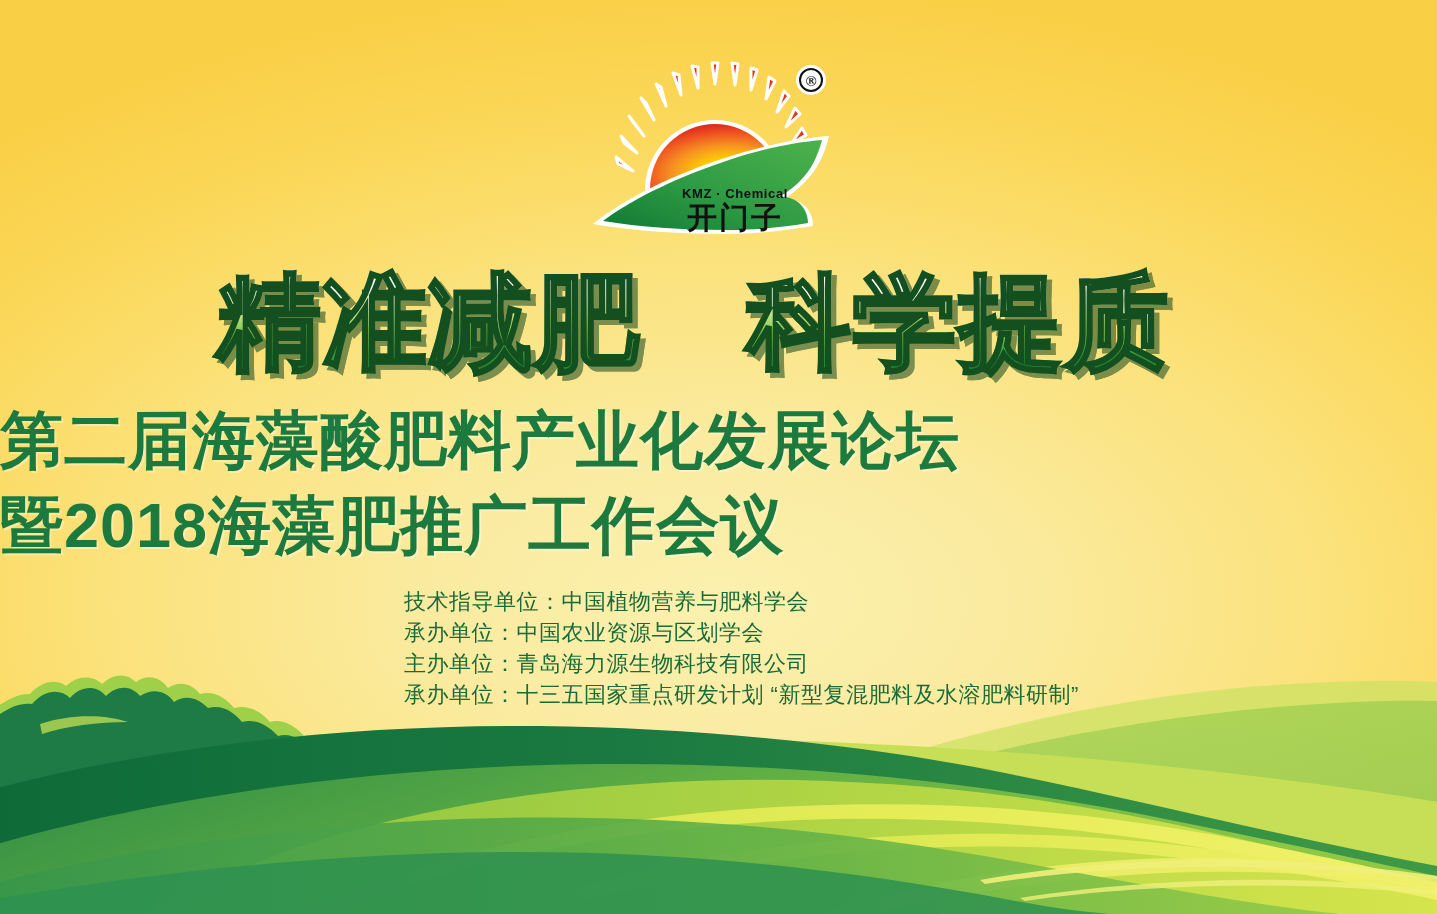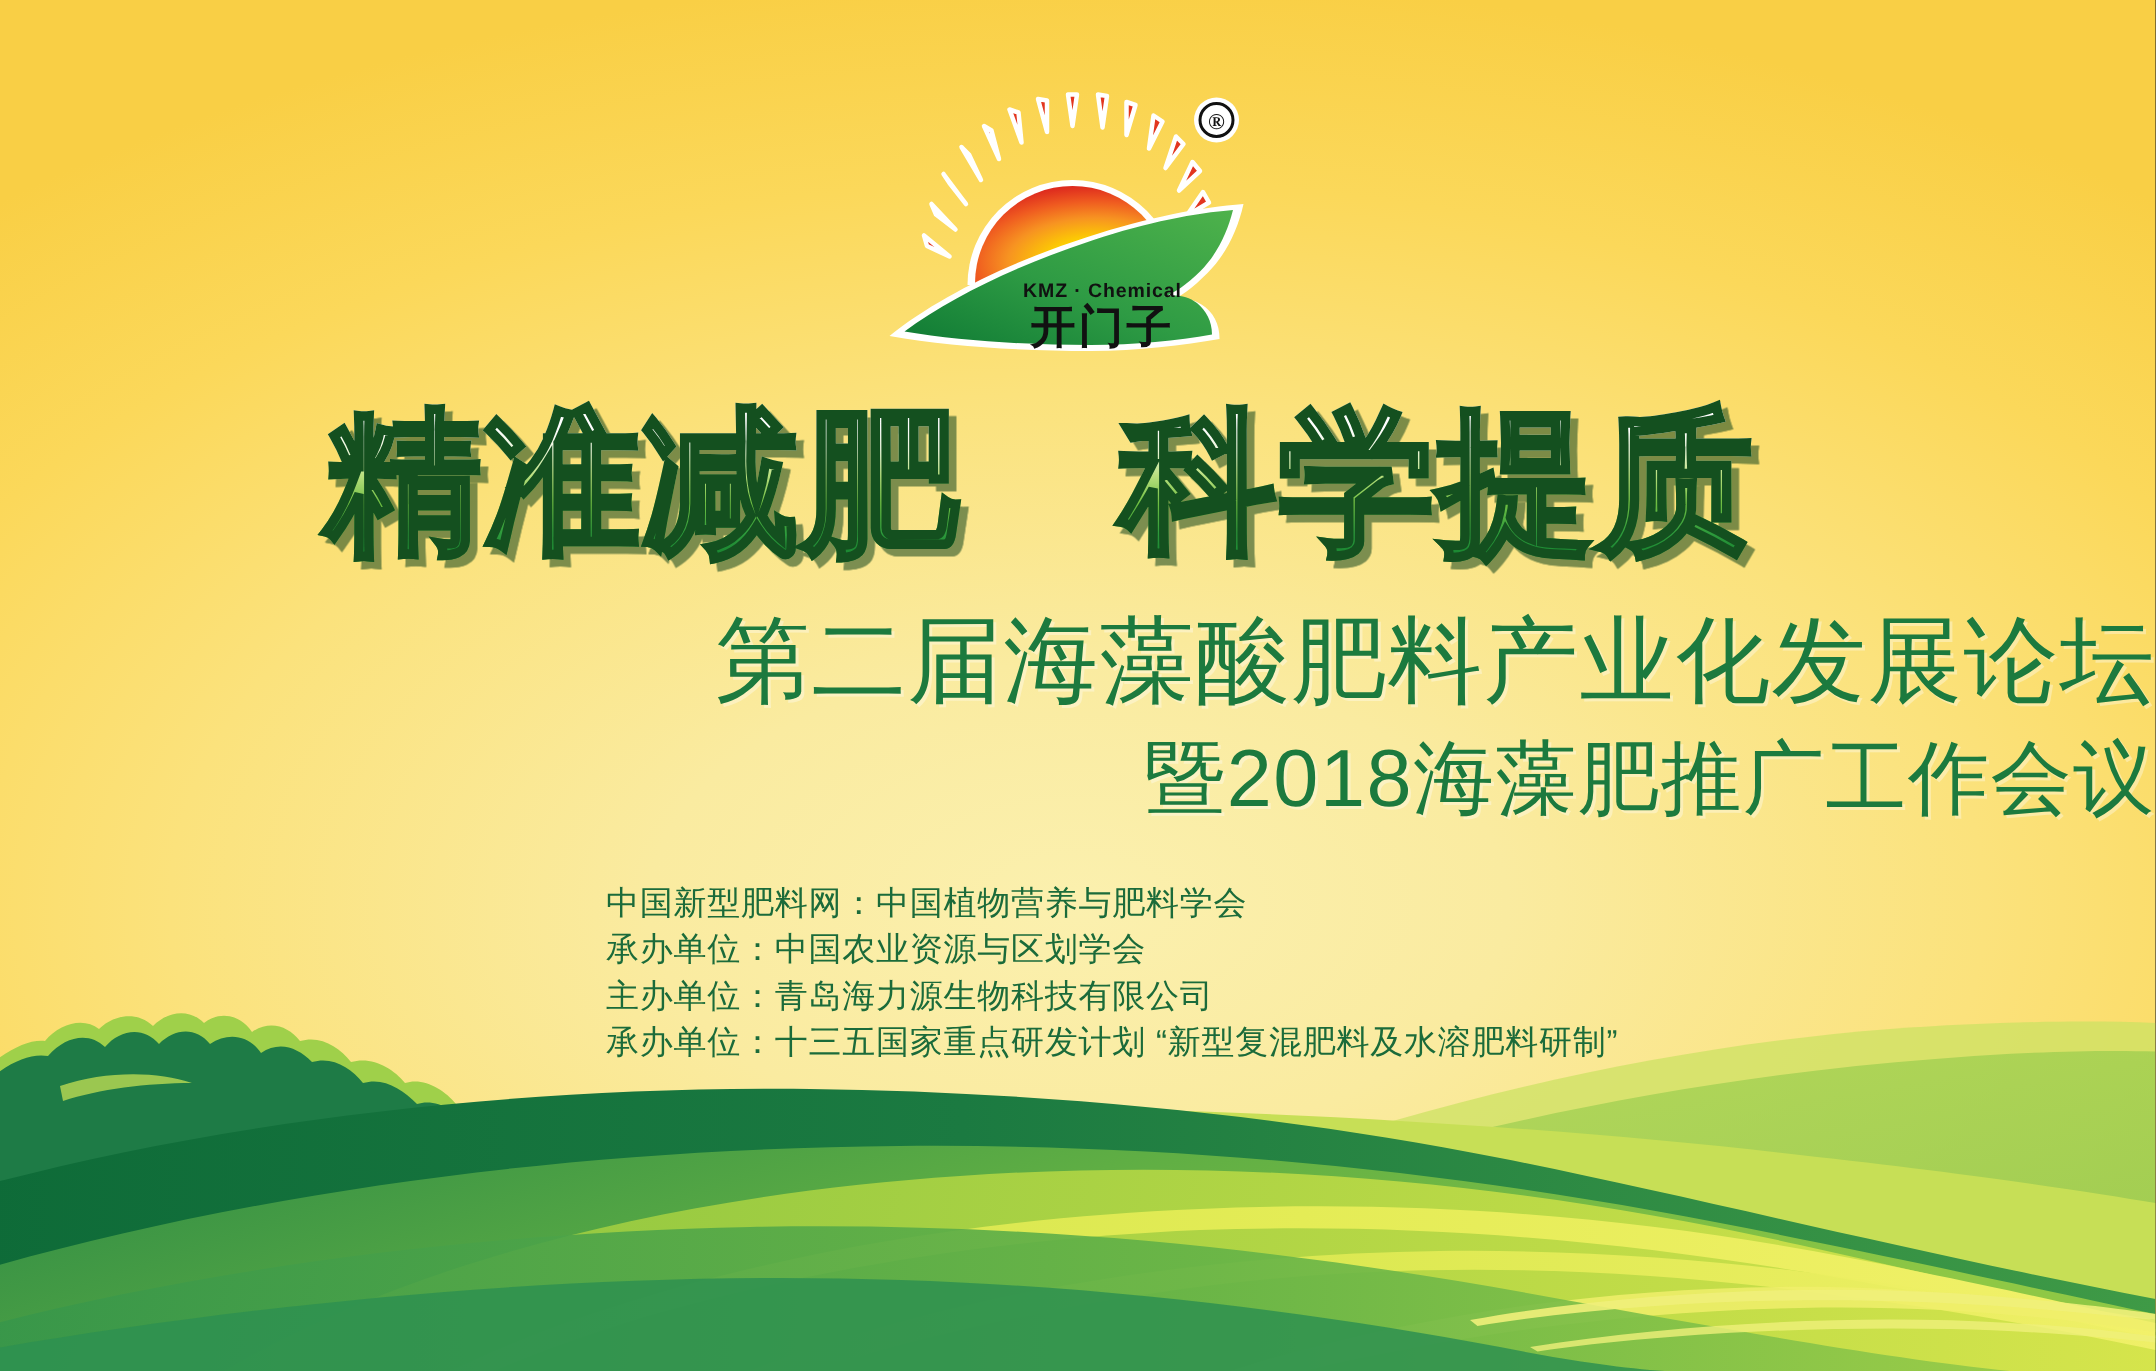--- a/index.html
+++ b/index.html
@@ -67,28 +67,28 @@
     -webkit-text-stroke: 3px #14501F;
     paint-order: stroke fill;
     filter: drop-shadow(5px 5px 0px rgba(20,70,30,0.55));
   }
 
   
   .subtitle {
     position: absolute;
     left: 0;
     width: 1437px;
-    text-align: right;
+    text-align: left;
     color: #1C7A3E;
-    font-weight: normal;
+    font-weight: bold;
     letter-spacing: 1px;
     text-shadow: 2px 2px 0 rgba(255,255,255,0.35);
   }
   .subtitle-1 { top: 398px; font-size: 63px; }
-  .subtitle-2 { top: 483px; font-size: 54px; }
+  .subtitle-2 { top: 483px; font-size: 63px; }
 
   
   .details {
     position: absolute;
     left: 404px;
     top: 586px;
     width: 800px;
     color: #1B6B3A;
     font-size: 22px;
     line-height: 31px;
@@ -272,20 +272,20 @@
       </g>
     </svg>
   </div>
 
   <div class="headline">精准减肥　科学提质</div>
 
   <div class="subtitle subtitle-1">第二届海藻酸肥料产业化发展论坛</div>
   <div class="subtitle subtitle-2">暨2018海藻肥推广工作会议</div>
 
   <div class="details">
-    <div class="line">中国新型肥料网：中国植物营养与肥料学会</div>
+    <div class="line">技术指导单位：中国植物营养与肥料学会</div>
     <div class="line">承办单位：中国农业资源与区划学会</div>
     <div class="line">主办单位：青岛海力源生物科技有限公司</div>
     <div class="line">承办单位：十三五国家重点研发计划 “新型复混肥料及水溶肥料研制”</div>
   </div>
 
 
 </div>
 
 </body></html>

